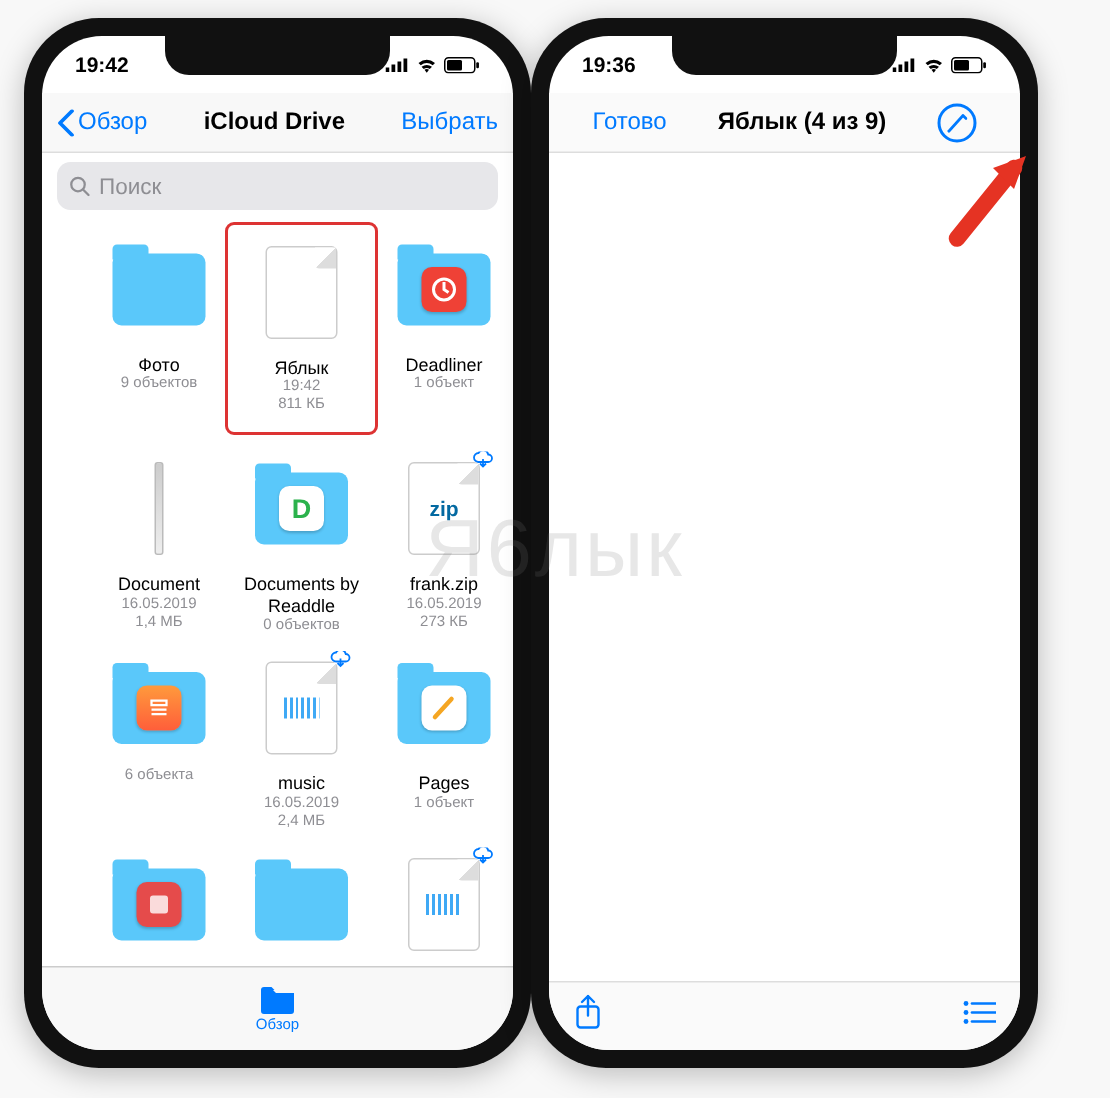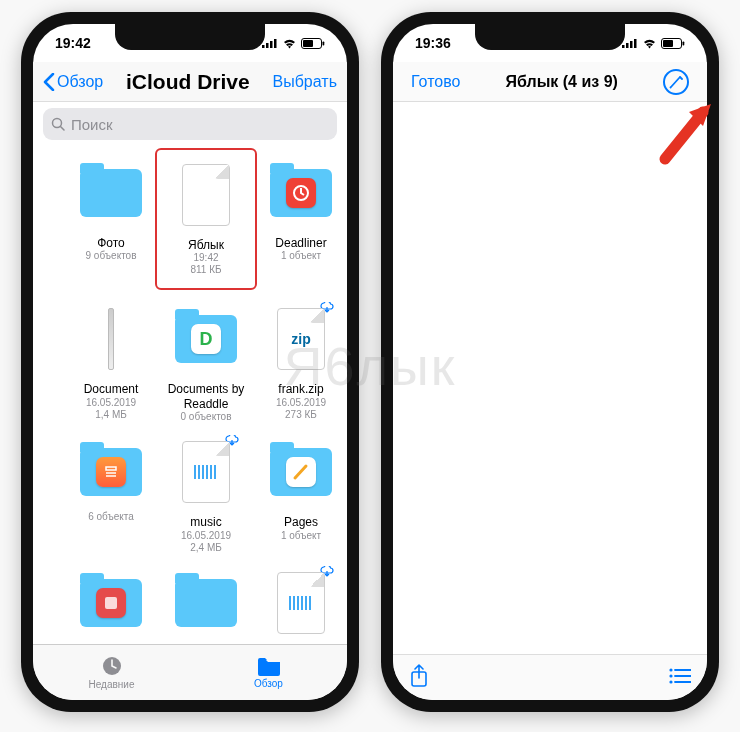--- a/index.html
+++ b/index.html
@@ -1,29 +1,29 @@
 <!DOCTYPE html>
 <html><head>
 <meta charset="utf-8">
 <style>
   * { box-sizing: border-box; margin: 0; padding: 0; font-family: -apple-system, "Helvetica Neue", Arial, sans-serif; }
   body { width: 740px; height: 732px; background: #f8f8f8; position: relative; overflow: hidden; }
   .watermark { position: absolute; top: 50%; left: 50%; transform: translate(-50%,-50%); font-size: 54px; color: rgba(120,120,120,0.18); font-weight: 300; pointer-events: none; z-index: 999; letter-spacing: 2px; }
-  .phones { display: flex; gap: 22px; padding: 12px 16px; justify-content: center; }
+  .phones { display: flex; padding: 12px 16px; }
   .phone { width: 338px; height: 700px; background: #111; border-radius: 50px; padding: 12px; position: relative; box-shadow: 0 4px 20px rgba(0,0,0,0.25); }
   .screen { width: 100%; height: 100%; background: #fff; border-radius: 40px; overflow: hidden; position: relative; display: flex; flex-direction: column; }
   .notch { position: absolute; top: 0; left: 50%; transform: translateX(-50%); width: 150px; height: 26px; background: #111; border-bottom-left-radius: 16px; border-bottom-right-radius: 16px; z-index: 50; }
   .statusbar { height: 38px; display: flex; justify-content: space-between; align-items: center; padding: 0 22px; font-size: 14px; font-weight: 600; position: relative; z-index: 40; }
   .status-icons { display:flex; gap:4px; align-items:center; }
   .status-icons svg { display:block; }
   
   .navbar { height: 40px; display:flex; align-items:center; justify-content: space-between; padding: 0 10px; border-bottom: 0.5px solid #ddd; background:#f8f8f8; }
   .nav-left, .nav-right { display:flex; align-items:center; color:#007aff; font-size: 16px; }
   .nav-left svg { margin-right:2px; }
-  .nav-title { font-size: 21px; font-weight: 600; color:#000; }
+  .nav-title { font-size: 16px; font-weight: 600; color:#000; }
   
   .searchbar { margin: 6px 10px; height: 32px; background:#e7e7ea; border-radius: 9px; display:flex; align-items:center; padding: 0 8px; color:#8e8e93; font-size:15px; gap:6px; }
   .searchbar svg { flex:none; }
   
   .content { flex:1; overflow:hidden; background:#fff; padding: 8px 6px 0 6px; }
   .grid { display:grid; grid-template-columns: repeat(3, 1fr); gap: 10px 4px; margin-left: 32px; }
   .cell { display:flex; flex-direction:column; align-items:center; text-align:center; }
   .thumb { width: 78px; height: 78px; display:flex; align-items:center; justify-content:center; position:relative; }
   .lbl { font-size: 12px; color:#000; margin-top:4px; max-width:96px; line-height:1.2; }
   .meta { font-size: 10px; color:#8e8e93; line-height:1.2; }
@@ -36,21 +36,21 @@
   .inner-app { width:30px; height:30px; border-radius:7px; box-shadow:0 1px 2px rgba(0,0,0,.2); }
   .doc { width:48px; height:62px; background:#fff; border:1px solid #ccc; border-radius:4px; display:flex; align-items:center; justify-content:center; font-size:14px; font-weight:600; color:#0369a1; position:relative; }
   .doc .fold { position:absolute; top:0; right:0; width:14px; height:14px; background:linear-gradient(135deg,#fff 50%,#ddd 50%); border-bottom-left-radius:3px; }
   .doc.audio::after { content:""; width:24px; height:14px; background:repeating-linear-gradient(90deg,#3fa9f5 0 2px,transparent 2px 4px); }
   
   .tabbar { height:56px; border-top:0.5px solid #ccc; background:#f8f8f8; display:flex; }
   .tab { flex:1; display:flex; flex-direction:column; align-items:center; justify-content:center; font-size:10px; gap:2px; }
   .tab.active { color:#007aff; }
   .tab.inactive { color:#8e8e93; }
   
-  .scanbar { height:40px; display:flex; align-items:center; justify-content:space-between; padding: 0 18px; border-bottom: 0.5px solid #ddd; background:#fafafa; }
+  .scanbar { height:40px; display:flex; align-items:center; justify-content:space-between; padding: 0 29px; border-bottom: 0.5px solid #ddd; background:#fafafa; }
   .scanbar .title { font-size:16px; font-weight:600; }
   .scanbar .done { color:#007aff; font-size:16px; }
   .scanbar .markup { width:26px; height:26px; border:2px solid #007aff; border-radius:50%; display:flex; align-items:center; justify-content:center; color:#007aff; }
   .blank { flex:1; background:#fff; }
   .toolbar { height:46px; border-top:0.5px solid #ddd; background:#fafafa; display:flex; align-items:center; justify-content:space-between; padding: 0 16px; color:#007aff; }
   
   .arrow-annot { position:absolute; top:92px; right:-4px; z-index:200; }
 </style>
 </head>
 <body>
@@ -239,27 +239,20 @@
                   <div class="fold"></div>
                 </div>
               </div>
               <div class="lbl"></div>
               <div class="meta"></div>
             </div>
           </div>
       </div>
 
       <div class="tabbar">
-        <div class="tab inactive">
-          <svg width="22" height="22" viewBox="0 0 22 22">
-              <circle cx="11" cy="11" r="9" fill="#8e8e93"></circle>
-              <path d="M11 5 V11 L15 13" stroke="#f8f8f8" stroke-width="1.6" fill="none" stroke-linecap="round"></path>
-            </svg>
-          <span>Недавние</span>
-        </div>
         <div class="tab active">
           <svg width="24" height="20" viewBox="0 0 24 20">
               <path d="M1 4 h8 l2 2 h12 v12 a2 2 0 0 1 -2 2 H3 a2 2 0 0 1 -2 -2 Z M1 4 a2 2 0 0 1 2 -2 h5 l2 2" fill="#007aff"></path>
             </svg>
           <span>Обзор</span>
         </div>
       </div>
     </div>
   </div>
 

